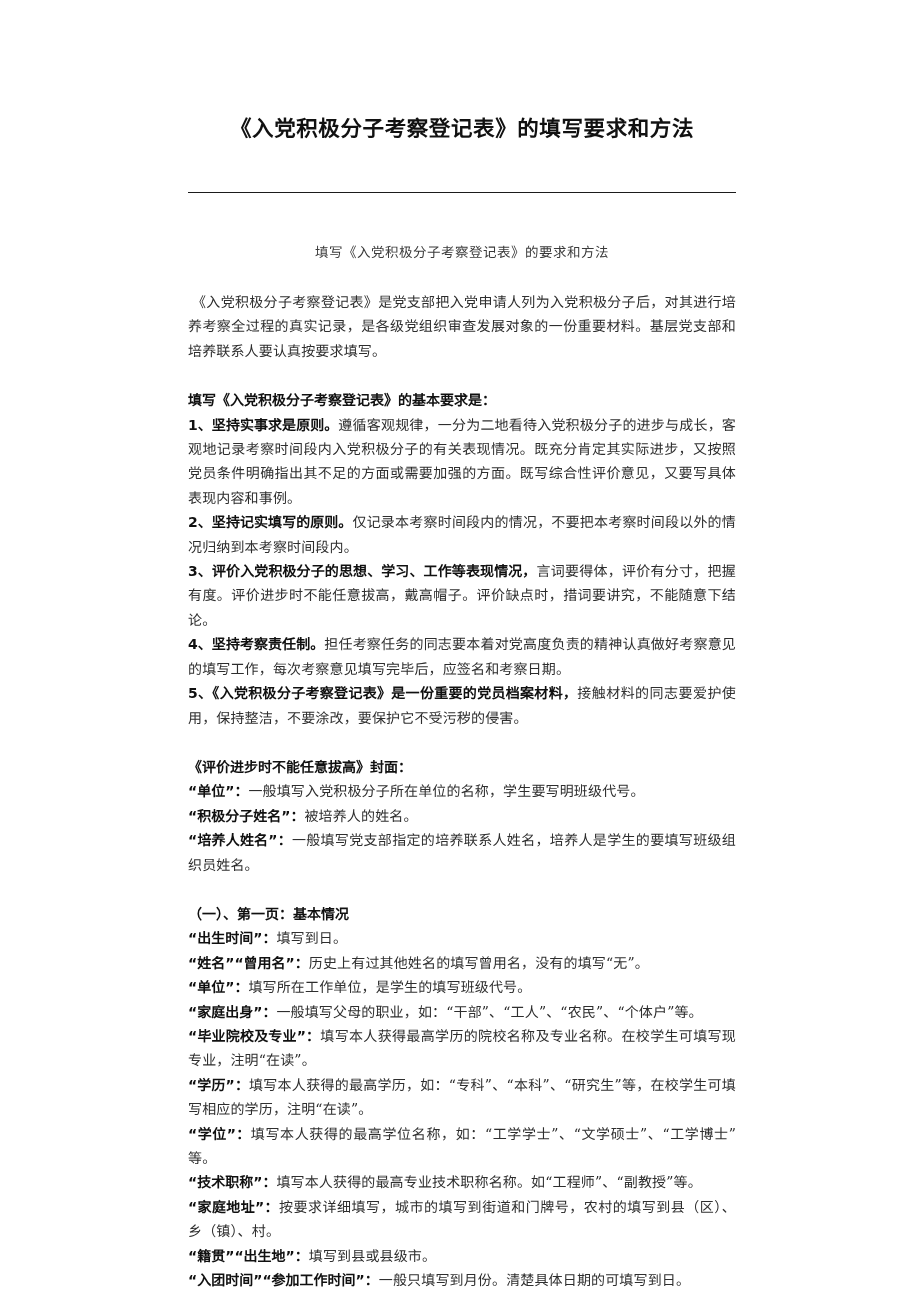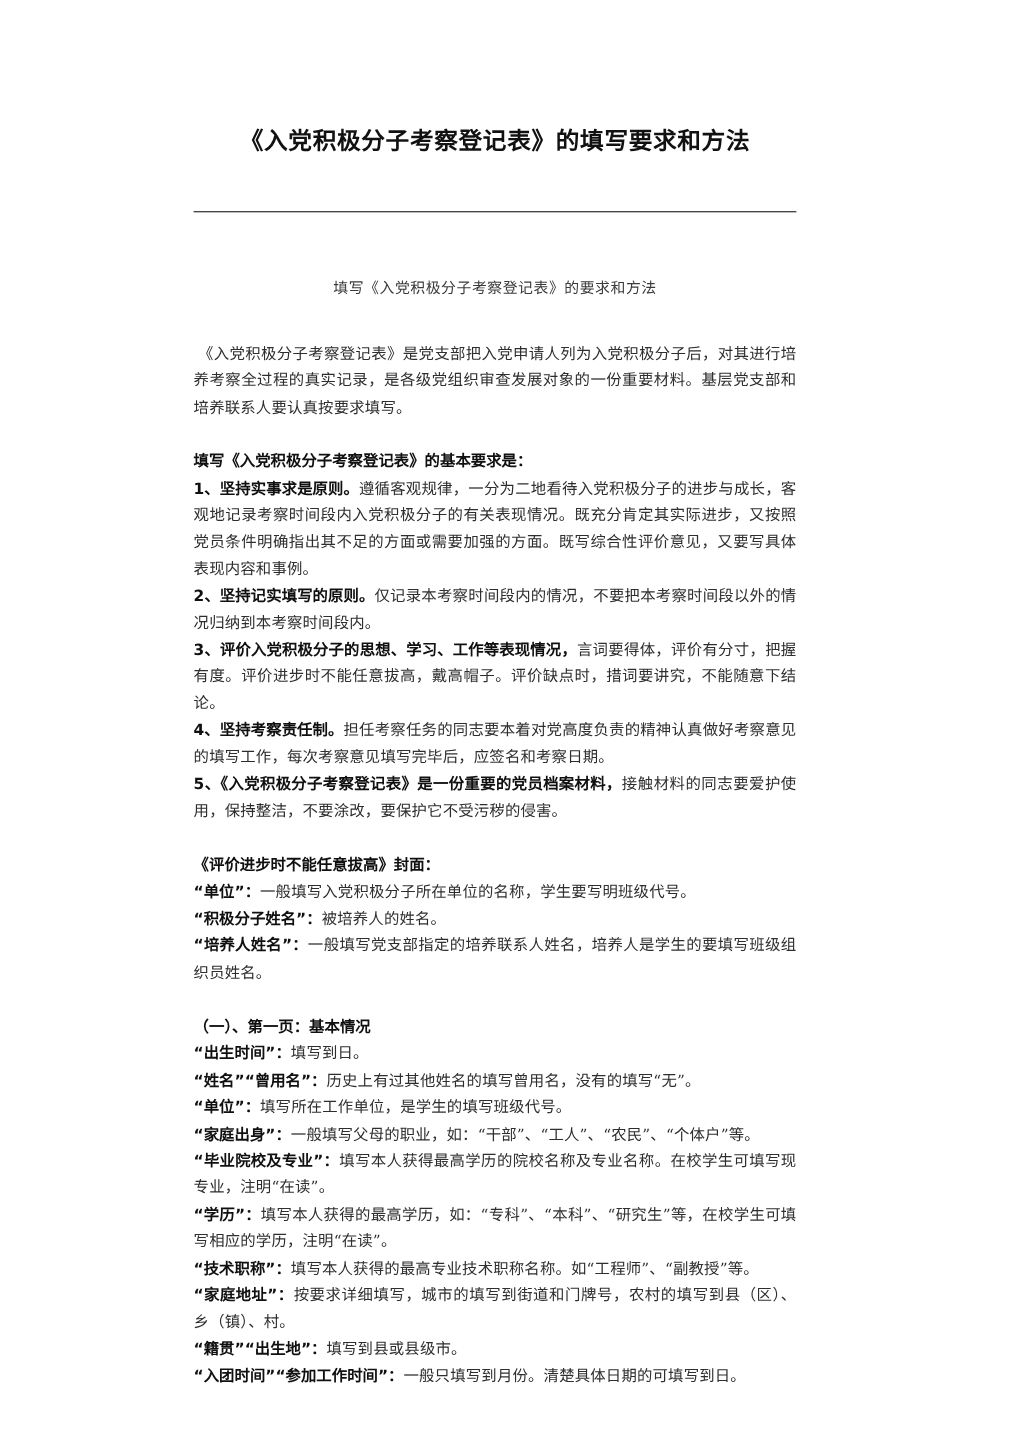--- a/index.html
+++ b/index.html
@@ -20,21 +20,21 @@
   .page {
     position: relative;
     width: 920px;
     height: 1302px;
     background: #ffffff;
     box-sizing: border-box;
   }
 
   .content {
     position: absolute;
-    left: 176px;
+    left: 188px;
     top: 0;
     width: 548px;
   }
 
   .doc-title {
     margin: 0;
     padding-top: 114px;
     font-size: 21.5px;
     line-height: 30px;
     font-weight: bold;
@@ -49,21 +49,21 @@
   }
   .hrule {
     height: 0;
     border: 0;
     border-top: 1.6px solid #1b1b1b;
     width: 100%;
     margin: 0;
   }
 
   .subtitle {
-    margin: 16px;
+    margin: 6px;
     padding-top: 42px;
     font-size: 13.5px;
     line-height: 22px;
     text-align: center;
     color: #3a3a3a;
     letter-spacing: 0.5px;
   }
 
   .body-block {
     padding-top: 21px;
@@ -131,20 +131,21 @@
         <p class="para"><span class="lead">“单位”：</span><span class="rest">一般填写入党积极分子所在单位的名称，学生要写明班级代号。</span></p>
         <p class="para"><span class="lead">“积极分子姓名”：</span><span class="rest">被培养人的姓名。</span></p>
         <p class="para"><span class="lead">“培养人姓名”：</span><span class="rest">一般填写党支部指定的培养联系人姓名，培养人是学生的要填写班级组织员姓名。</span></p>
         <p class="para bold"><span>（一）、第一页：基本情况</span></p>
         <p class="para"><span class="lead">“出生时间”：</span><span class="rest">填写到日。</span></p>
         <p class="para"><span class="lead">“姓名”“曾用名”：</span><span class="rest">历史上有过其他姓名的填写曾用名，没有的填写“无”。</span></p>
         <p class="para"><span class="lead">“单位”：</span><span class="rest">填写所在工作单位，是学生的填写班级代号。</span></p>
         <p class="para"><span class="lead">“家庭出身”：</span><span class="rest">一般填写父母的职业，如：“干部”、“工人”、“农民”、“个体户”等。</span></p>
         <p class="para"><span class="lead">“毕业院校及专业”：</span><span class="rest">填写本人获得最高学历的院校名称及专业名称。在校学生可填写现专业，注明“在读”。</span></p>
         <p class="para"><span class="lead">“学历”：</span><span class="rest">填写本人获得的最高学历，如：“专科”、“本科”、“研究生”等，在校学生可填写相应的学历，注明“在读”。</span></p>
+        <p class="para"><span class="lead">“学位”：</span><span class="rest">填写本人获得的最高学位名称，如：“工学学士”、“文学硕士”、“工学博士”等。</span></p>
         <p class="para"><span class="lead">“技术职称”：</span><span class="rest">填写本人获得的最高专业技术职称名称。如“工程师”、“副教授”等。</span></p>
         <p class="para"><span class="lead">“家庭地址”：</span><span class="rest">按要求详细填写，城市的填写到街道和门牌号，农村的填写到县（区）、乡（镇）、村。</span></p>
         <p class="para"><span class="lead">“籍贯”“出生地”：</span><span class="rest">填写到县或县级市。</span></p>
         <p class="para"><span class="lead">“入团时间”“参加工作时间”：</span><span class="rest">一般只填写到月份。清楚具体日期的可填写到日。</span></p>
       </div>
 
   </div>
 </div>
 
 </body></html>

